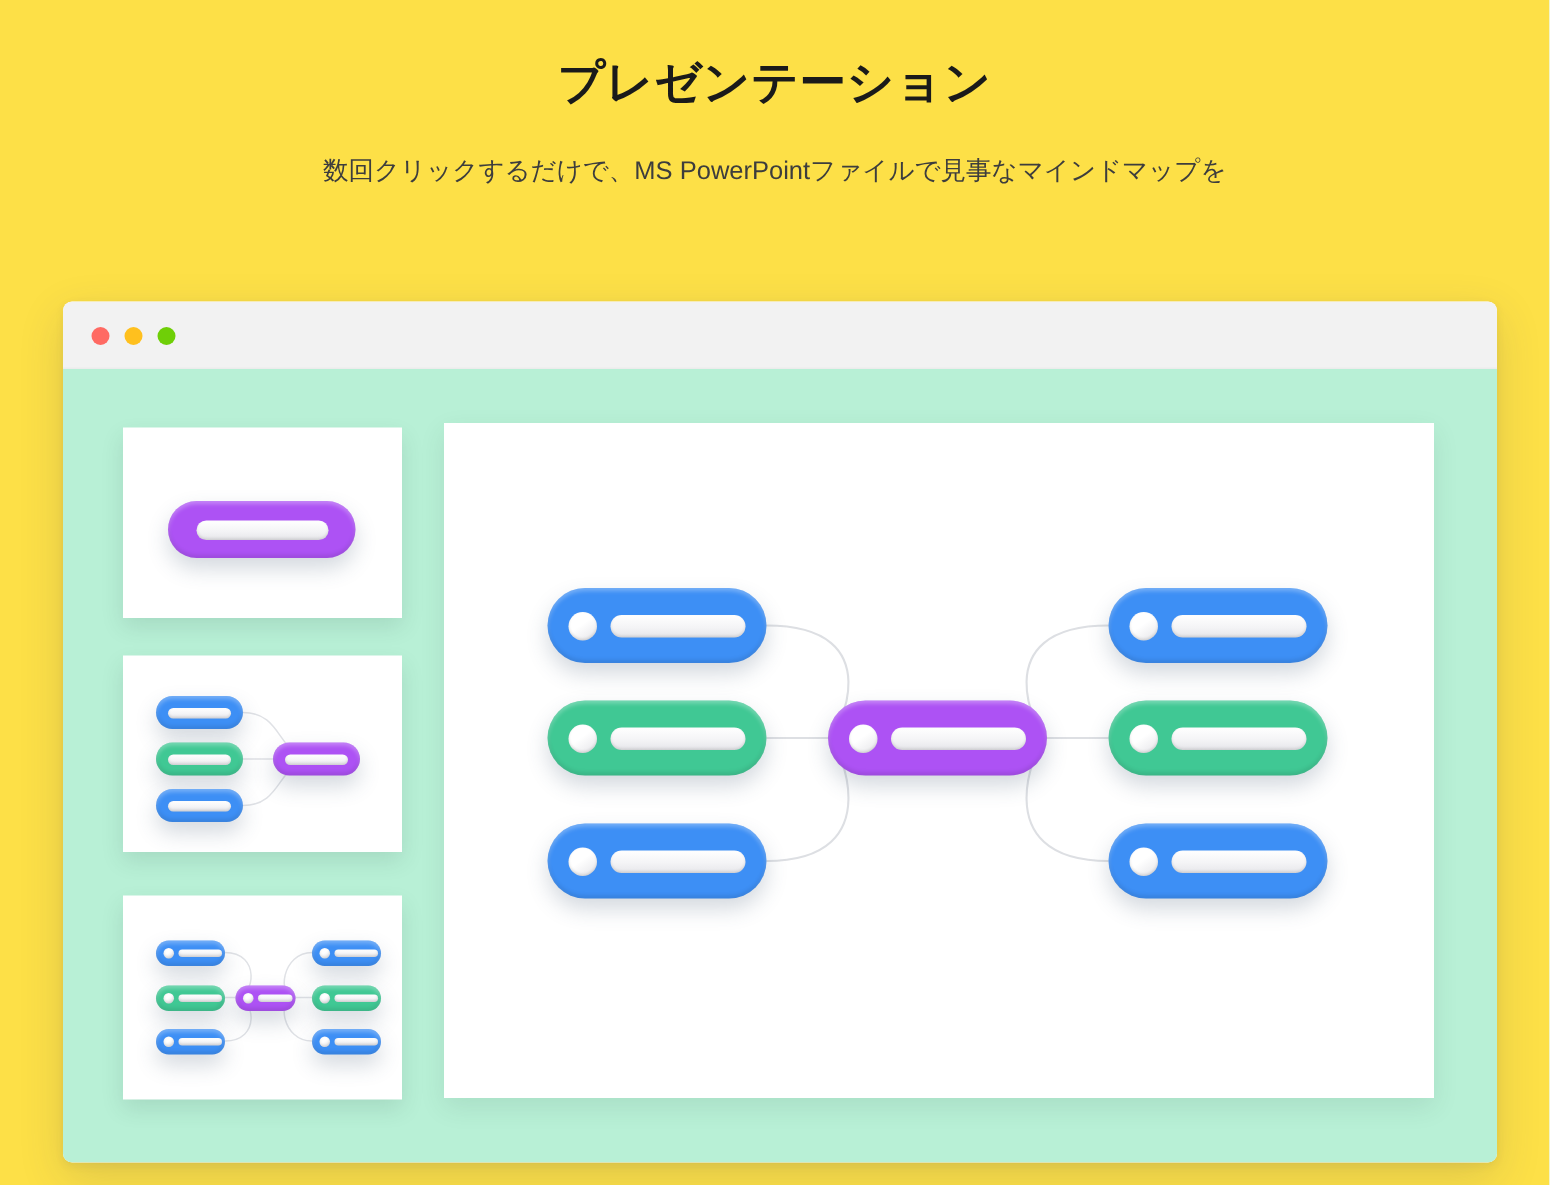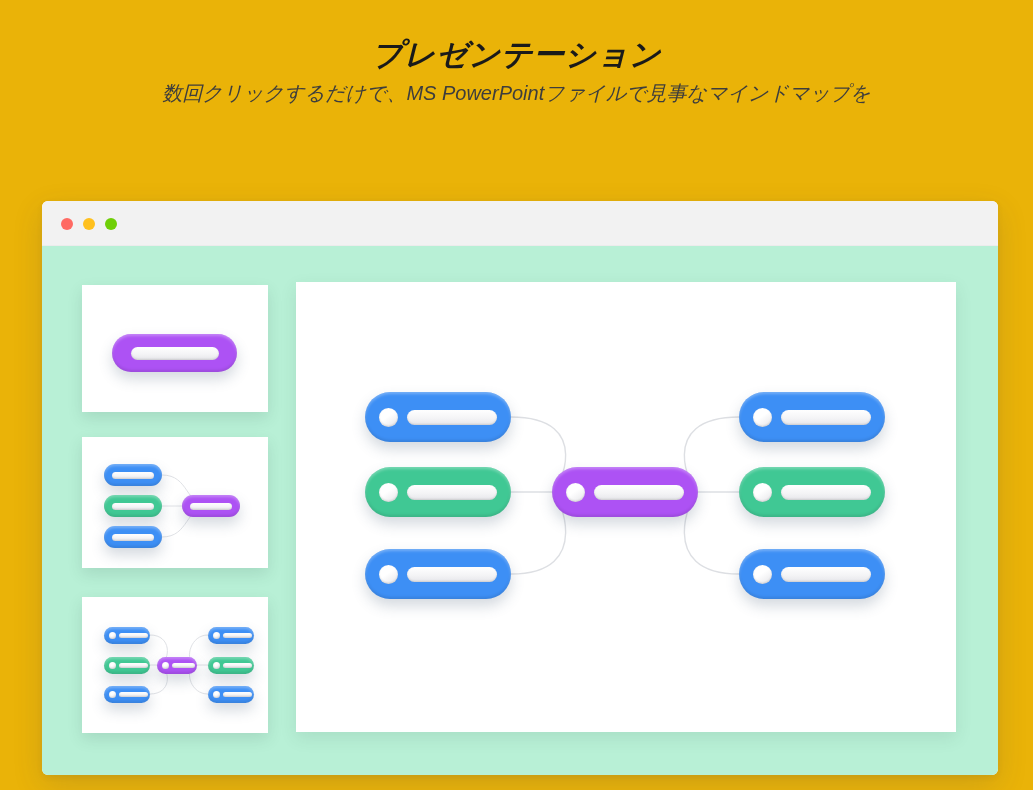--- a/index.html
+++ b/index.html
@@ -9,42 +9,41 @@
     height: 790px;
     background: #ffffff;
     font-family: "Liberation Sans", "DejaVu Sans", sans-serif;
     overflow: hidden;
   }
 
   .page {
     position: relative;
     width: 1033px;
     height: 790px;
-    background: #eab308;
-    font-style: italic;
+    background: #fde047;
   }
 
   
   .heading-block {
     position: absolute;
     top: 36px;
     left: 0;
     width: 1033px;
     text-align: center;
   }
   .page-title {
     font-size: 31px;
     font-weight: bold;
     color: #1a1a1a;
     letter-spacing: 0.5px;
     line-height: 1.25;
   }
   .page-subtitle {
-    margin-top: 1px;
-    font-size: 20px;
+    margin-top: 24px;
+    font-size: 17px;
     color: #3d3d3d;
     line-height: 1.75;
     font-weight: 400;
   }
   .page-subtitle .sub-line { display: block; }
 
   
   .app-window {
     position: absolute;
     left: 42px;

